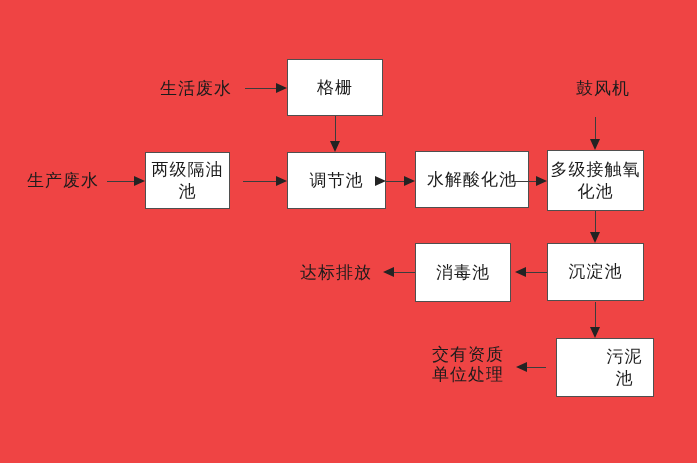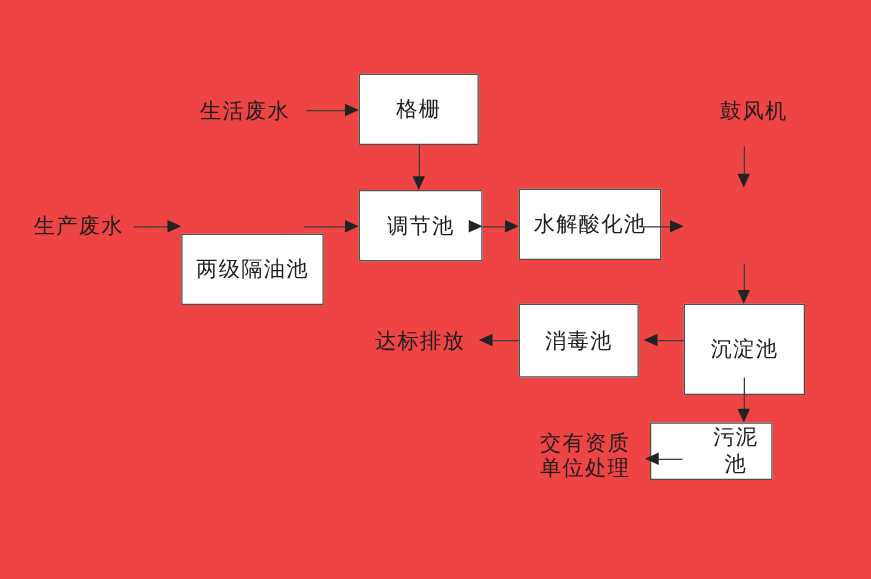--- a/index.html
+++ b/index.html
@@ -31,26 +31,28 @@
 <div class="canvas">
 
   <div class="lbl" style="left:160px; top:79px;">生活废水</div>
   <div class="lbl" style="left:27px; top:171px;text-align:right;">生产废水</div>
   <div class="lbl" style="left:566px; top:79px;margin-left:10px;">鼓风机</div>
   <div class="lbl" style="left:300px; top:263px;">达标排放</div>
   <div class="lbl" style="left:432px; top:345px;">交有资质
 单位处理</div>
 
   <div class="box" style="left:287px; top:59px;  width:96px; height:57px;">格栅</div>
-  <div class="box" style="left:145px; top:152px; width:114px; height:57px;margin-top:35px;">两级隔油池</div>
+  <div class="box" style="left:145px; top:152px; width:85px; height:57px;">两级隔油池</div>
   <div class="box" style="left:287px; top:152px; width:99px; height:57px;">调节池</div>
   <div class="box" style="left:415px; top:151px; width:114px; height:57px;">水解酸化池</div>
-  <div class="box" style="left:547px; top:243px; width:97px; height:73px;">沉淀池</div>
+  <div class="box" style="left:547px; top:150px; width:97px; height:61px;">多级接触氧
+化池</div>
+  <div class="box" style="left:547px; top:243px; width:97px; height:58px;">沉淀池</div>
   <div class="box" style="left:415px; top:243px; width:96px; height:59px;">消毒池</div>
-  <div class="box" style="left:520px; top:338px; width:98px; height:46px;padding-left:41px;">污泥池</div>
+  <div class="box" style="left:556px; top:338px; width:98px; height:59px;padding-left:41px;">污泥池</div>
 
   <div class="hline" style="left:245px; top:88px; width:32px;"></div>
   <div class="ah ah-r" style="left:276px; top:83px;"></div>
 
   <div class="vline" style="left:335px; top:116px; height:26px;"></div>
   <div class="ah ah-d" style="left:330px; top:141px;"></div>
 
   <div class="hline" style="left:107px; top:181px; width:28px;"></div>
   <div class="ah ah-r" style="left:134px; top:176px;"></div>
 

